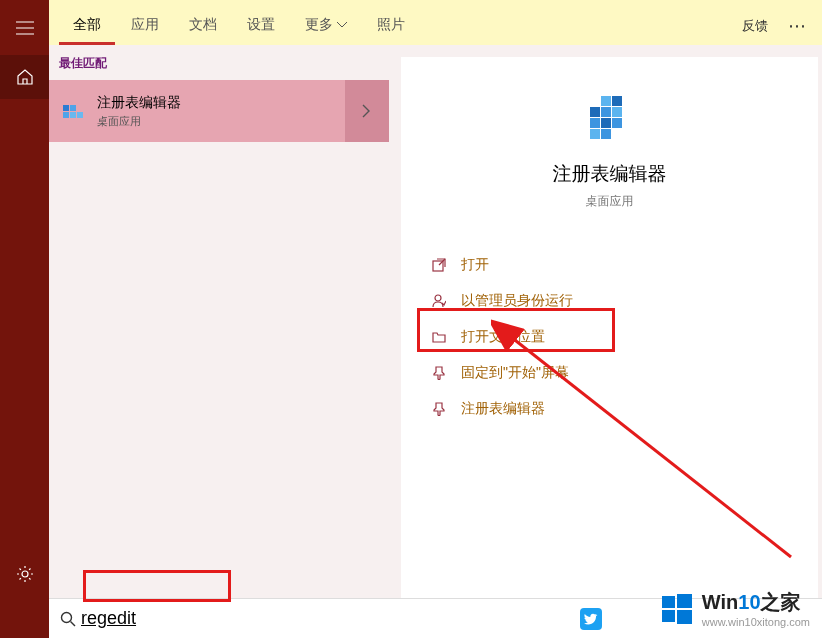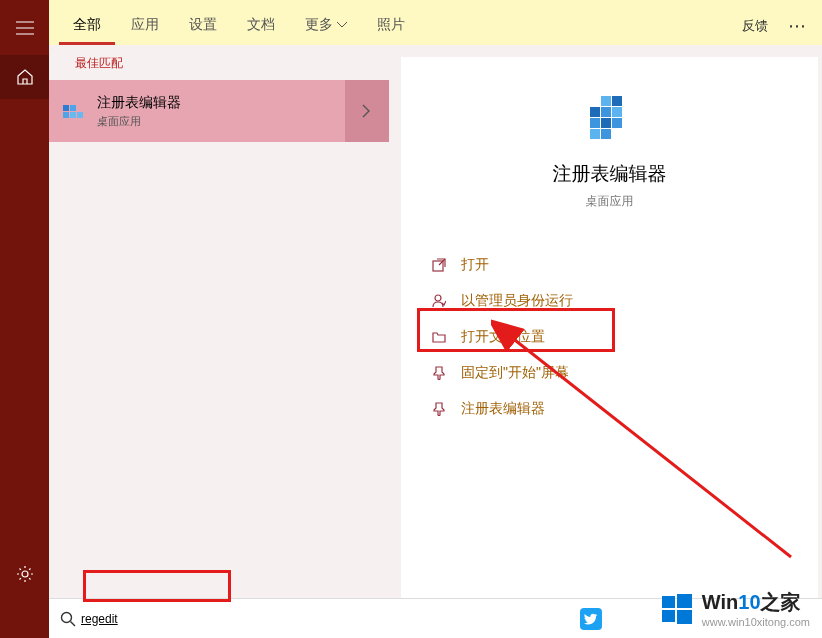--- a/index.html
+++ b/index.html
@@ -13,40 +13,40 @@
     .main-area { flex: 1; display: flex; flex-direction: column; background: #f7f0f0; position: relative; }
     .tab-bar { height: 45px; display: flex; align-items: flex-end; padding: 0 10px; gap: 2px; background: #fef9c3; }
     .tab-bar .right { margin-left: auto; display: flex; align-items: center; gap: 8px; padding-bottom: 8px; justify-content: center;}
     .tab { padding: 10px 14px 8px; font-size: 14px; color: #555; cursor: pointer; border-bottom: 3px solid transparent; }
     .tab.active { color: #000; font-weight: 500; border-bottom-color: #c9302c; }
     .feedback { font-size: 13px; color: #333; padding: 0 8px;}
     .more-dots { font-size: 18px; color: #333; letter-spacing: 2px; padding: 0 4px;}
     
     .content-row { flex: 1; display: flex; }
     .results-col { width: 340px; }
-    .section-header { font-size: 12px; font-weight: 400; padding: 10px 26px 8px; color: #b91c1c; }
+    .section-header { font-size: 12px; font-weight: 700; padding: 10px 10px 8px; color: #701a75; }
     .result-item { display: flex; align-items: center; background: #e6a5b1; height: 62px; position: relative; }
     .result-icon { width: 48px; display:flex; justify-content:center; }
     .result-texts { flex:1; }
     .result-title { font-size: 14px; color: #000; }
     .result-sub { font-size: 11px; color: #555; margin-top:2px;}
     .result-arrow { width: 44px; height: 62px; background: #d28a99; display: flex; align-items: center; justify-content: center; color: #555;}
     
     .detail-col { flex: 1; background: #fff; margin: 12px 4px 4px 12px; display: flex; flex-direction: column; align-items: center; padding-top: 30px; position: relative;}
     .detail-icon { width: 60px; height: 60px; margin-bottom: 14px;}
     .detail-title { font-size: 19px; color: #000; margin-bottom: 6px;}
     .detail-sub { font-size: 12px; color: #777; margin-bottom: 40px;}
     .action-list { align-self: flex-start; padding-left: 26px; width: 100%;}
     .action { display: flex; align-items: center; gap: 14px; padding: 6px 4px; color: #a16207; font-size: 14px; cursor: pointer; margin-bottom: 6px;}
     .action .aicn { width: 16px; height: 16px; display:flex; align-items:center; justify-content:center; color:#9a3443;}
     .open-highlight { border: 3px solid #e31b1b; position: absolute; left: 16px; top: 251px; width: 198px; height: 44px; pointer-events:none;}
     
     .search-bar { position: absolute; bottom: 0; left: 49px; right: 0; height: 40px; background: #fff; display: flex; align-items: center; border-top: 1px solid #ddd; }
     .search-icon-wrap { width: 28px; display:flex; justify-content:center; padding-left:10px;}
-    .search-input { flex:1; border:none; outline:none; font-size: 12px; padding: 6px 4px; text-decoration: underline; }
+    .search-input { flex:1; border:none; outline:none; font-size: 18px; padding: 6px 4px; text-decoration: underline; }
     .search-highlight { position:absolute; border: 3px solid #e31b1b; left: 83px; bottom: 36px; width: 148px; height: 32px; pointer-events:none;}
     
     .arrow-annotation { position:absolute; pointer-events:none; }
     
     .watermark { position:absolute; right: 12px; bottom: 10px; display:flex; align-items:center; gap:8px;}
     .wm-logo { width: 34px; height:34px;}
     .wm-text1 { font-size: 20px; font-weight:600; color:#222;}
     .wm-blue { color:#0078d7;}
     .wm-text2 { font-size: 11px; color:#999; display:block;}
     .wm-small { position:absolute; right: 220px; bottom: 8px; width:22px; height:22px; background:#1da1f2; border-radius:4px; display:flex; align-items:center; justify-content:center;}
@@ -77,22 +77,22 @@
       </svg>
   </div>
   <div style="height:42px"></div>
 </div>
 
 <div class="main-area">
 
   <div class="tab-bar">
     <div class="tab active">全部</div>
     <div class="tab">应用</div>
+    <div class="tab">文档</div>
     <div class="tab">设置</div>
-    <div class="tab">文档</div>
     <div class="tab"><span>更多</span> <svg style="display:inline-block;vertical-align:middle" width="10" height="6" viewBox="0 0 10 6">
           <path d="M0 0l5 5 5-5" fill="none" stroke="#555" stroke-width="1"></path>
         </svg></div>
     <div class="tab">照片</div>
     <div class="right">
       <span class="feedback">反馈</span>
       <span class="more-dots">⋯</span>
     </div>
   </div>
 

